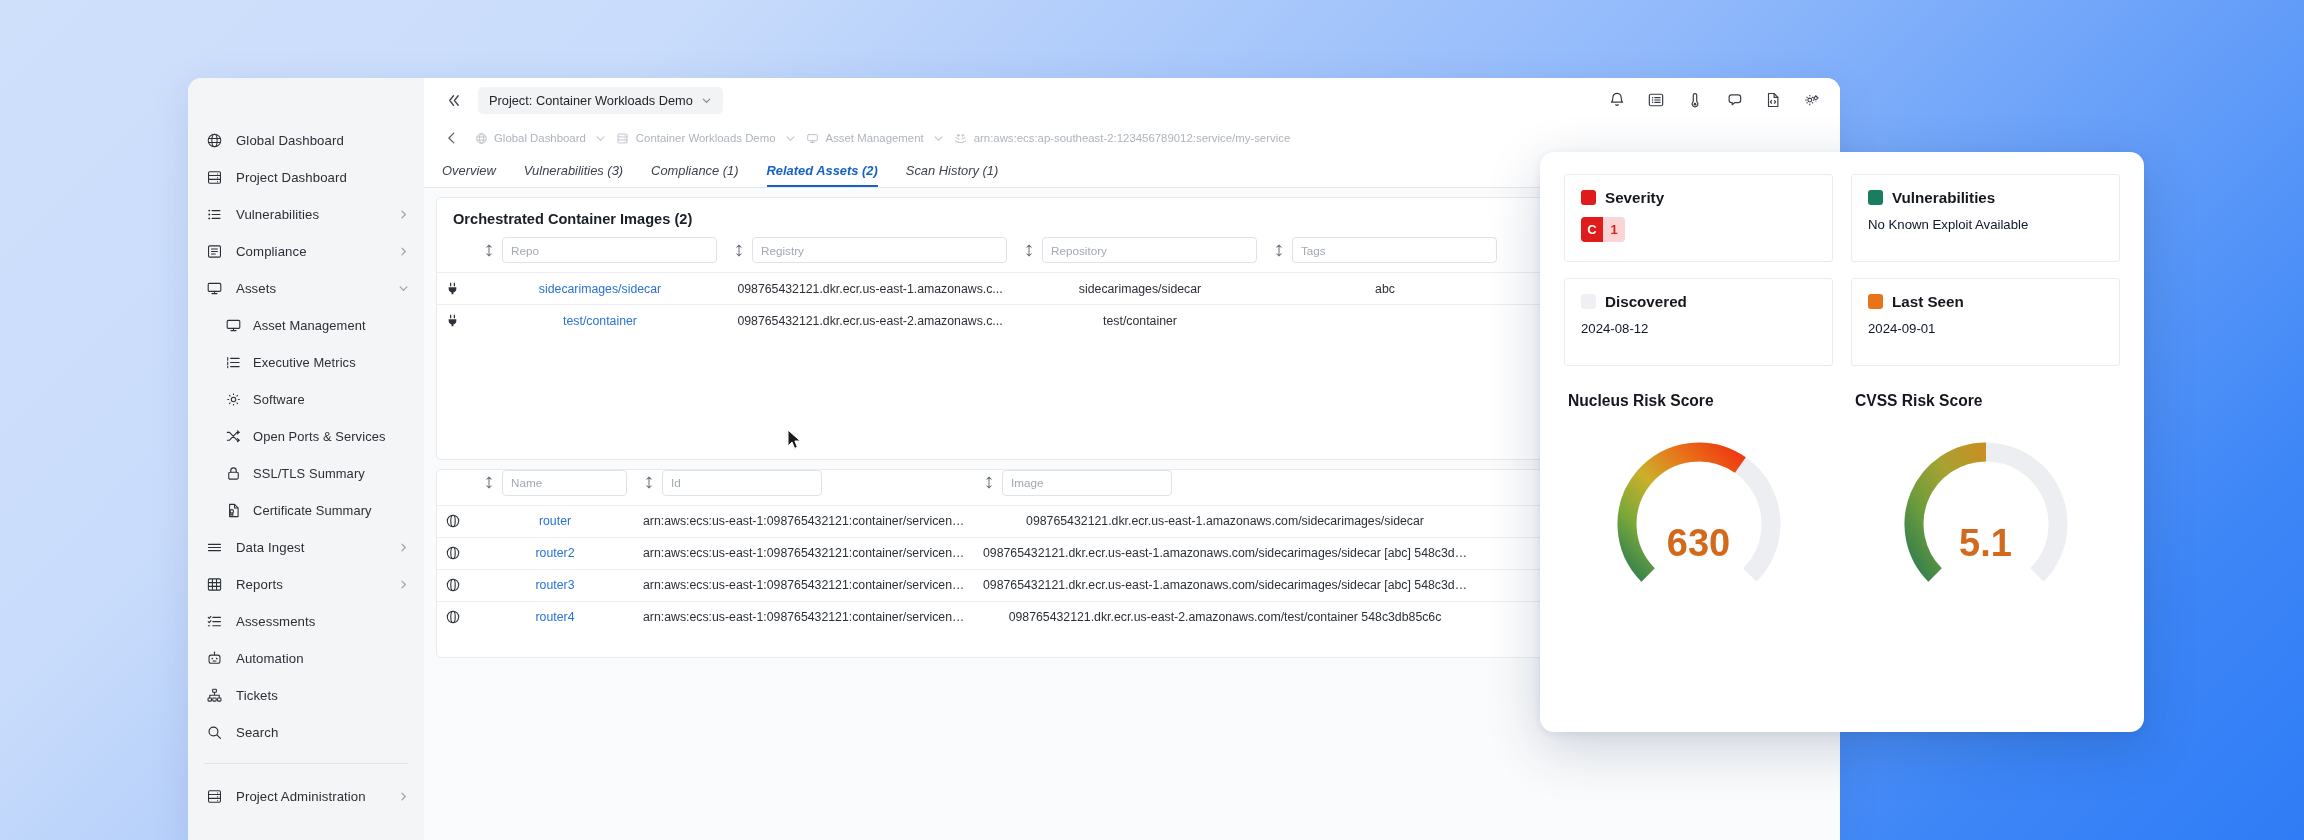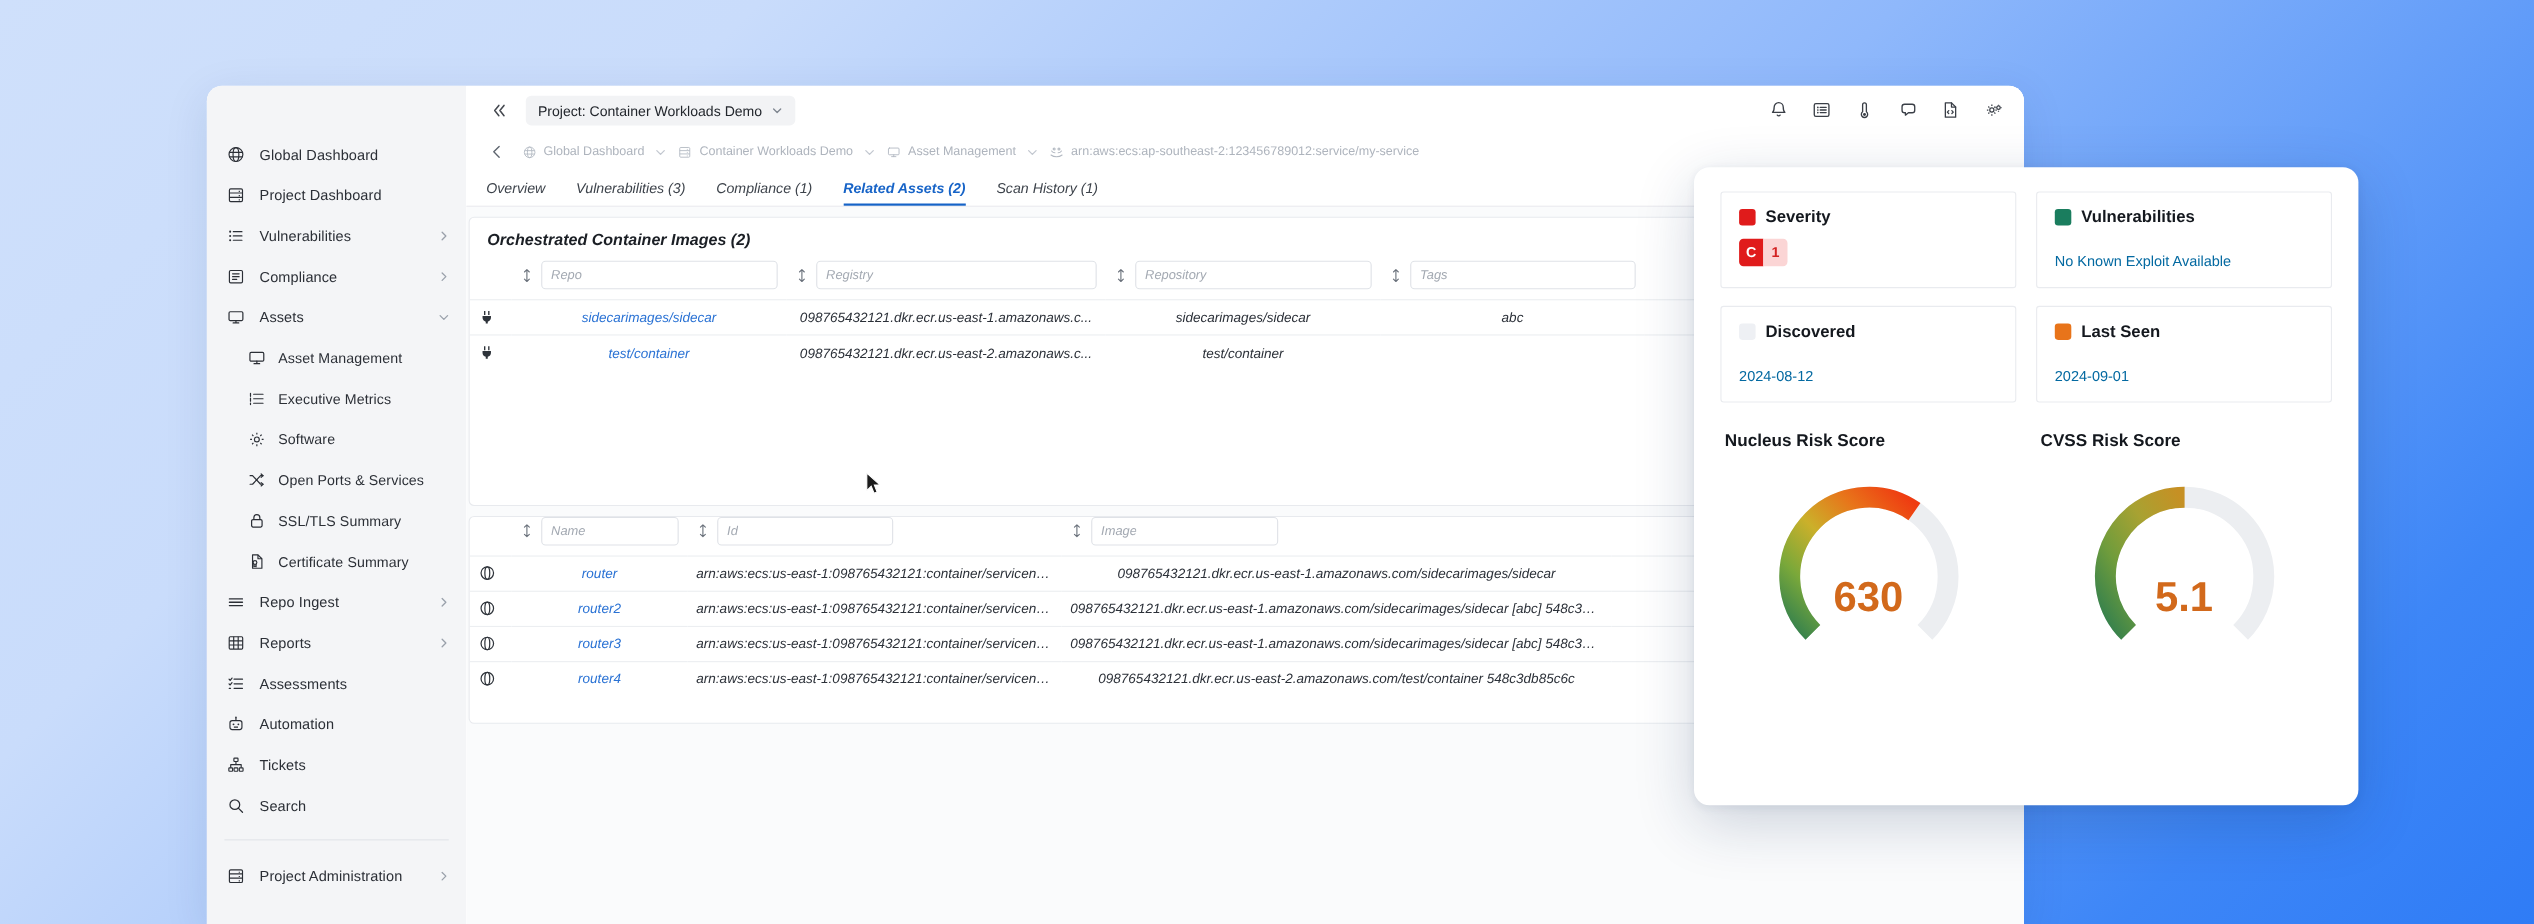--- a/index.html
+++ b/index.html
@@ -150,24 +150,23 @@
 
   
   .content {
     flex: 1 1 auto;
     padding: 0 0 0 0;
     background: #fafbfc;
     overflow: hidden;
   }
   .card {
     background: #fff;
-    margin: 9px 14px 0 2px;
+    margin: 9px 14px 0 12px;
     border: 1px solid #e8eaee;
     border-radius: 5px;
-    font-style: italic;
   }
   .card-title {
     font-size: 14.6px;
     font-weight: bold;
     color: #1b1f25;
     padding: 13px 16px 10px 16px;
   }
   table.grid { width: 100%; border-collapse: collapse; table-layout: fixed; }
   table.grid thead th {
     text-align: left;
@@ -234,21 +233,21 @@
   }
   .stat-card {
     border: 1px solid #e9ebef;
     border-radius: 3px;
     padding: 14px 16px 16px 16px;
     min-height: 88px;
   }
   .stat-head { display: flex; align-items: center; gap: 9px; }
   .stat-sq { width: 15px; height: 15px; border-radius: 3px; flex: 0 0 15px; }
   .stat-title { font-size: 15.2px; font-weight: bold; color: #14181e; }
-  .stat-sub { font-size: 13.2px; color: #0369a1; margin-top: 24px; }
+  .stat-sub { font-size: 13.2px; color: #0f172a; margin-top: 11px; }
   .sev-badges { display: flex; margin-top: 11px; }
   .sev-c {
     width: 22px; height: 25px;
     background: #e01b1b; color: #fff;
     font-size: 13px; font-weight: bold;
     display: flex; align-items: center; justify-content: center;
     border-radius: 4px 0 0 4px;
   }
   .sev-n {
     width: 22px; height: 25px;
@@ -394,21 +393,21 @@
             </svg>
           </span>
           <span class="nav-label">Certificate Summary</span>
         </div>
         <div class="nav-item">
           <span class="nav-icon">
             <svg width="17" height="17" viewBox="0 0 20 20" fill="none" stroke="currentColor" stroke-width="1.4" stroke-linecap="round">
               <path d="M3 6.4h14M3 10h14M3 13.6h14"></path>
             </svg>
           </span>
-          <span class="nav-label">Repo Ingest</span>
+          <span class="nav-label">Data Ingest</span>
           <span class="nav-chevron">
             <svg width="11" height="11" viewBox="0 0 12 12" fill="none" stroke="currentColor" stroke-width="1.3" stroke-linecap="round" stroke-linejoin="round">
               <path d="M4.3 2.3 L8 6 L4.3 9.7"></path>
             </svg>
           </span>
         </div>
         <div class="nav-item">
           <span class="nav-icon">
             <svg width="17" height="17" viewBox="0 0 20 20" fill="none" stroke="currentColor" stroke-width="1.25" stroke-linejoin="round">
               <rect x="2.8" y="3.4" width="14.4" height="13.2" rx="1.2"></rect>

